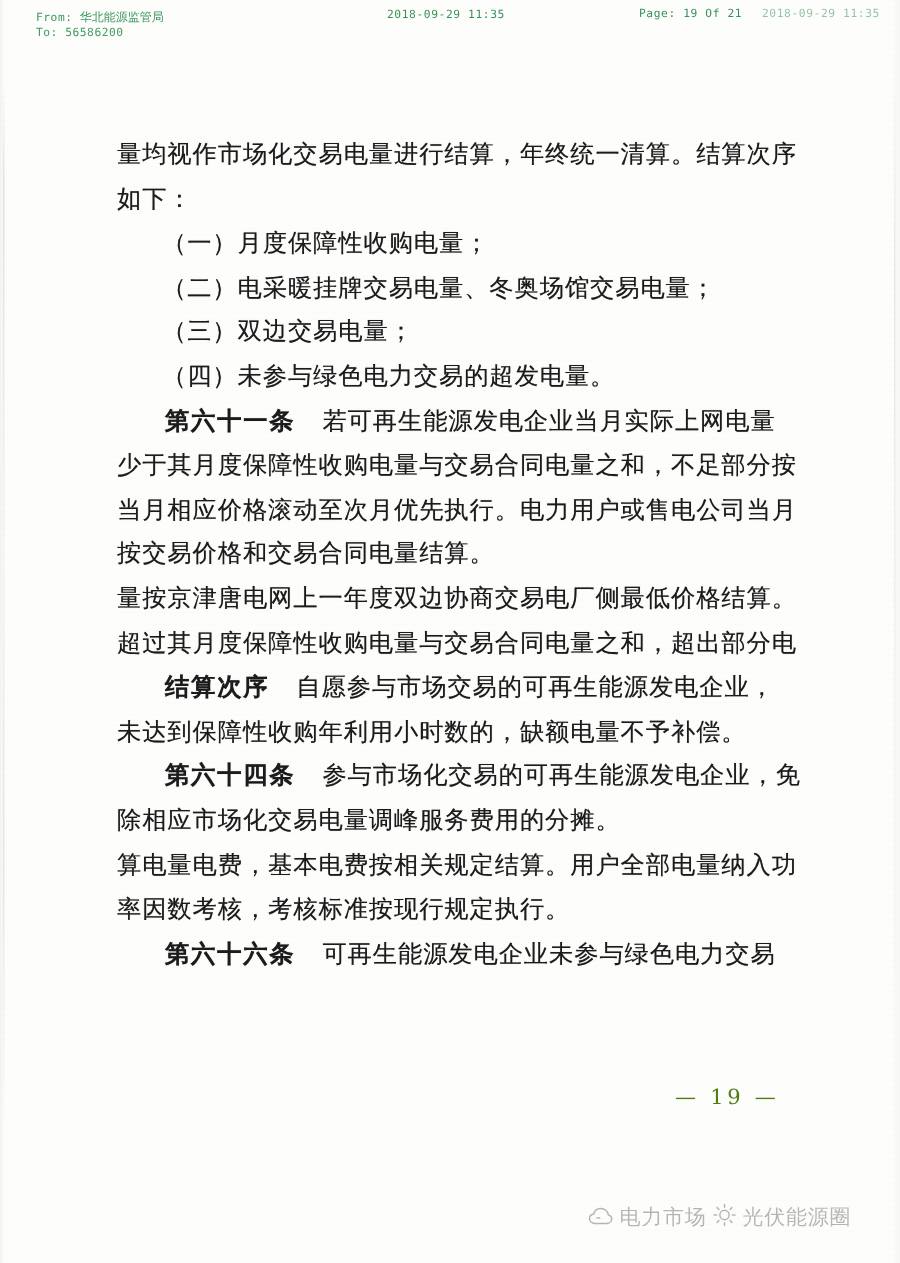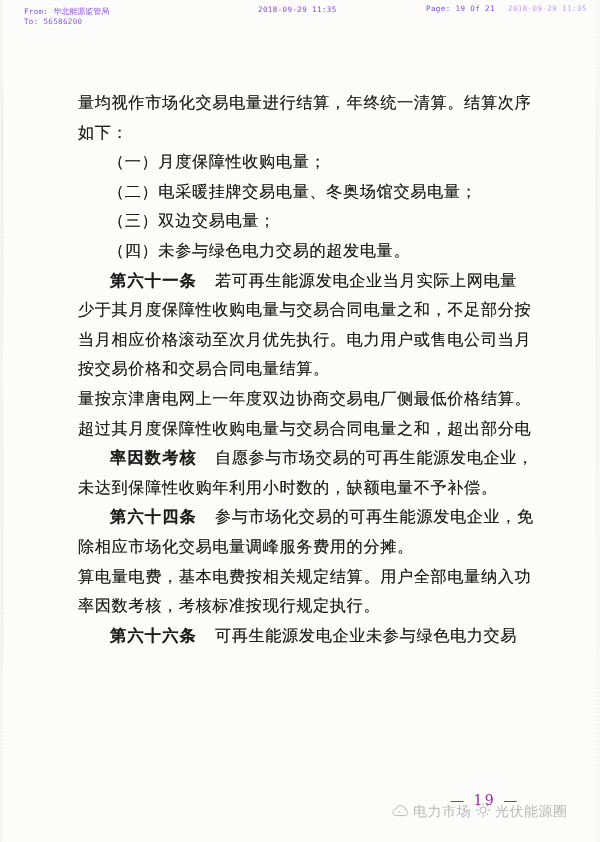--- a/index.html
+++ b/index.html
@@ -57,21 +57,21 @@
   }
 
   
   .fax-header {
     position: absolute;
     top: 0;
     left: 0;
     right: 0;
     height: 34px;
     font-family: "DejaVu Sans Mono", "Liberation Mono", monospace;
-    color: #6d28d9;
+    color: #15803d;
   }
   .fax-from {
     position: absolute;
     left: 24px;
     top: 6px;
     font-size: 7.5px;
     letter-spacing: .35px;
     white-space: nowrap;
     opacity: .82;
   }
@@ -142,24 +142,24 @@
   }
   .blockhead {
     white-space: nowrap;
     padding-left: 32px;
   }
 
   
   .page-number {
     position: absolute;
     left: 450px;
-    top: 792px;
+    top: 724px;
     font-family: "DejaVu Serif", "Liberation Serif", serif;
     font-size: 14px;
-    color: #a21caf;
+    color: #4d7c0f;
     letter-spacing: 2.5px;
     white-space: nowrap;
   }
 
   
   .watermark {
     position: absolute;
     left: 392px;
     top: 802px;
     display: flex;
@@ -214,21 +214,21 @@
       <span class="art-no">第六十一条</span><span>若可再生能源发电企业当月实际上网电量</span>
     </div>
     <div class="line">少于其月度保障性收购电量与交易合同电量之和，不足部分按</div>
     <div class="line">当月相应价格滚动至次月优先执行。电力用户或售电公司当月</div>
     <div class="line">按交易价格和交易合同电量结算。</div>
 
     <div class="line">量按京津唐电网上一年度双边协商交易电厂侧最低价格结算。</div>
     <div class="line">超过其月度保障性收购电量与交易合同电量之和，超出部分电</div>
 
     <div class="line blockhead">
-      <span class="art-no">率因数考核</span><span>自愿参与市场交易的可再生能源发电企业，</span>
+      <span class="art-no">结算次序</span><span>自愿参与市场交易的可再生能源发电企业，</span>
     </div>
     <div class="line">未达到保障性收购年利用小时数的，缺额电量不予补偿。</div>
 
     <div class="line blockhead">
       <span class="art-no">第六十四条</span><span>参与市场化交易的可再生能源发电企业，免</span>
     </div>
     <div class="line">除相应市场化交易电量调峰服务费用的分摊。</div>
 
     <div class="line">算电量电费，基本电费按相关规定结算。用户全部电量纳入功</div>
     <div class="line">率因数考核，考核标准按现行规定执行。</div>

